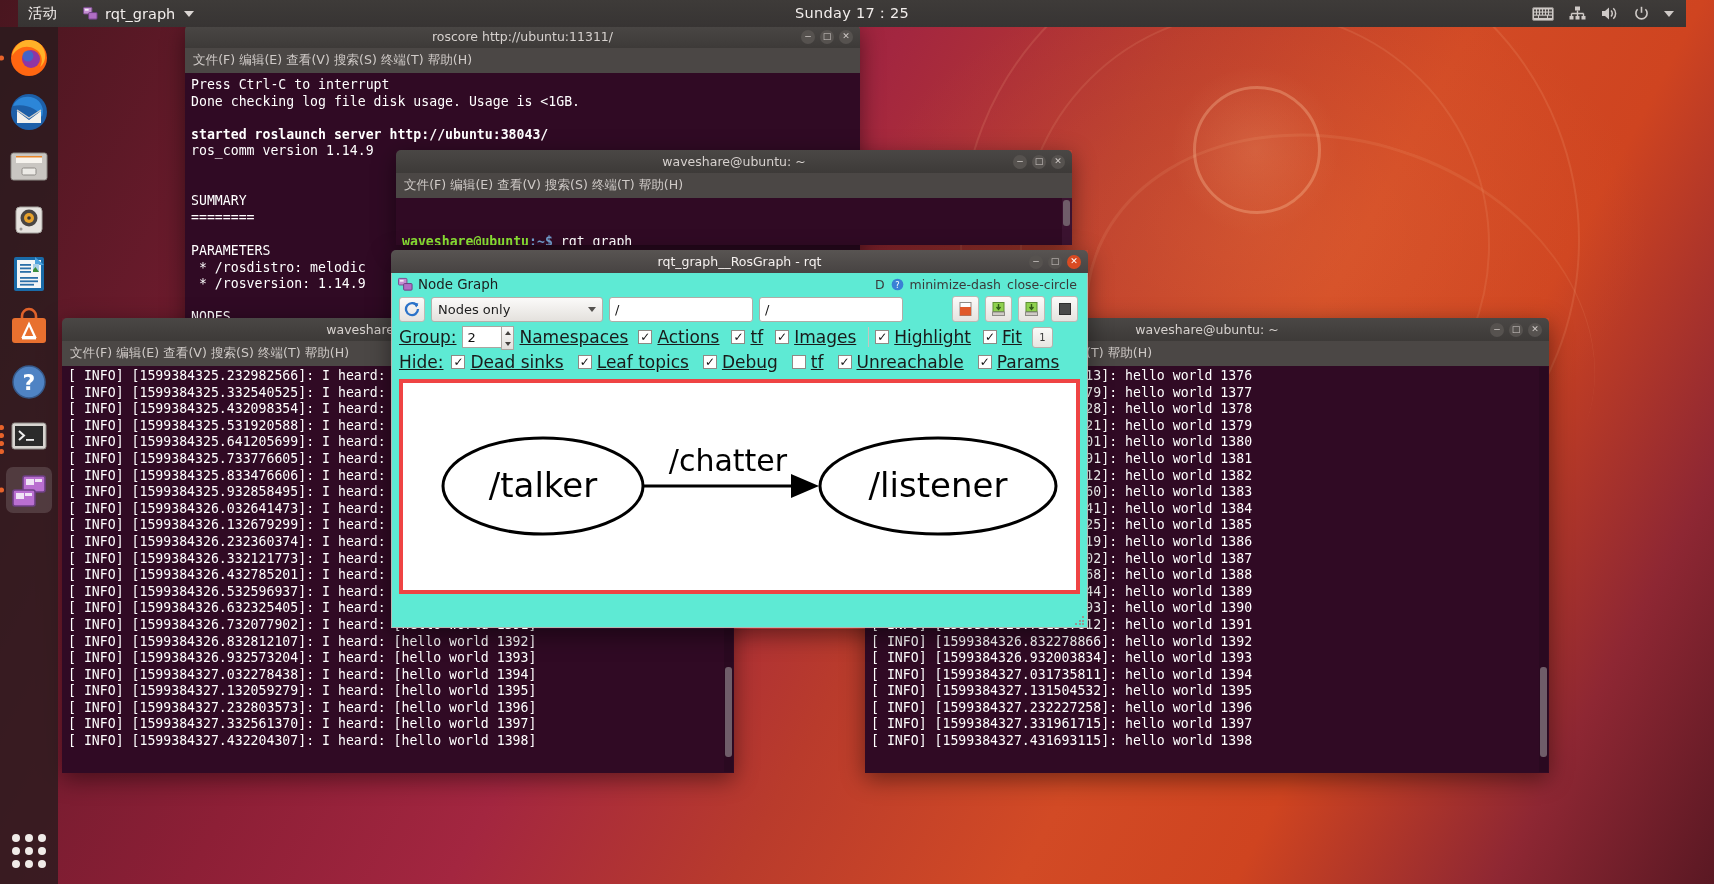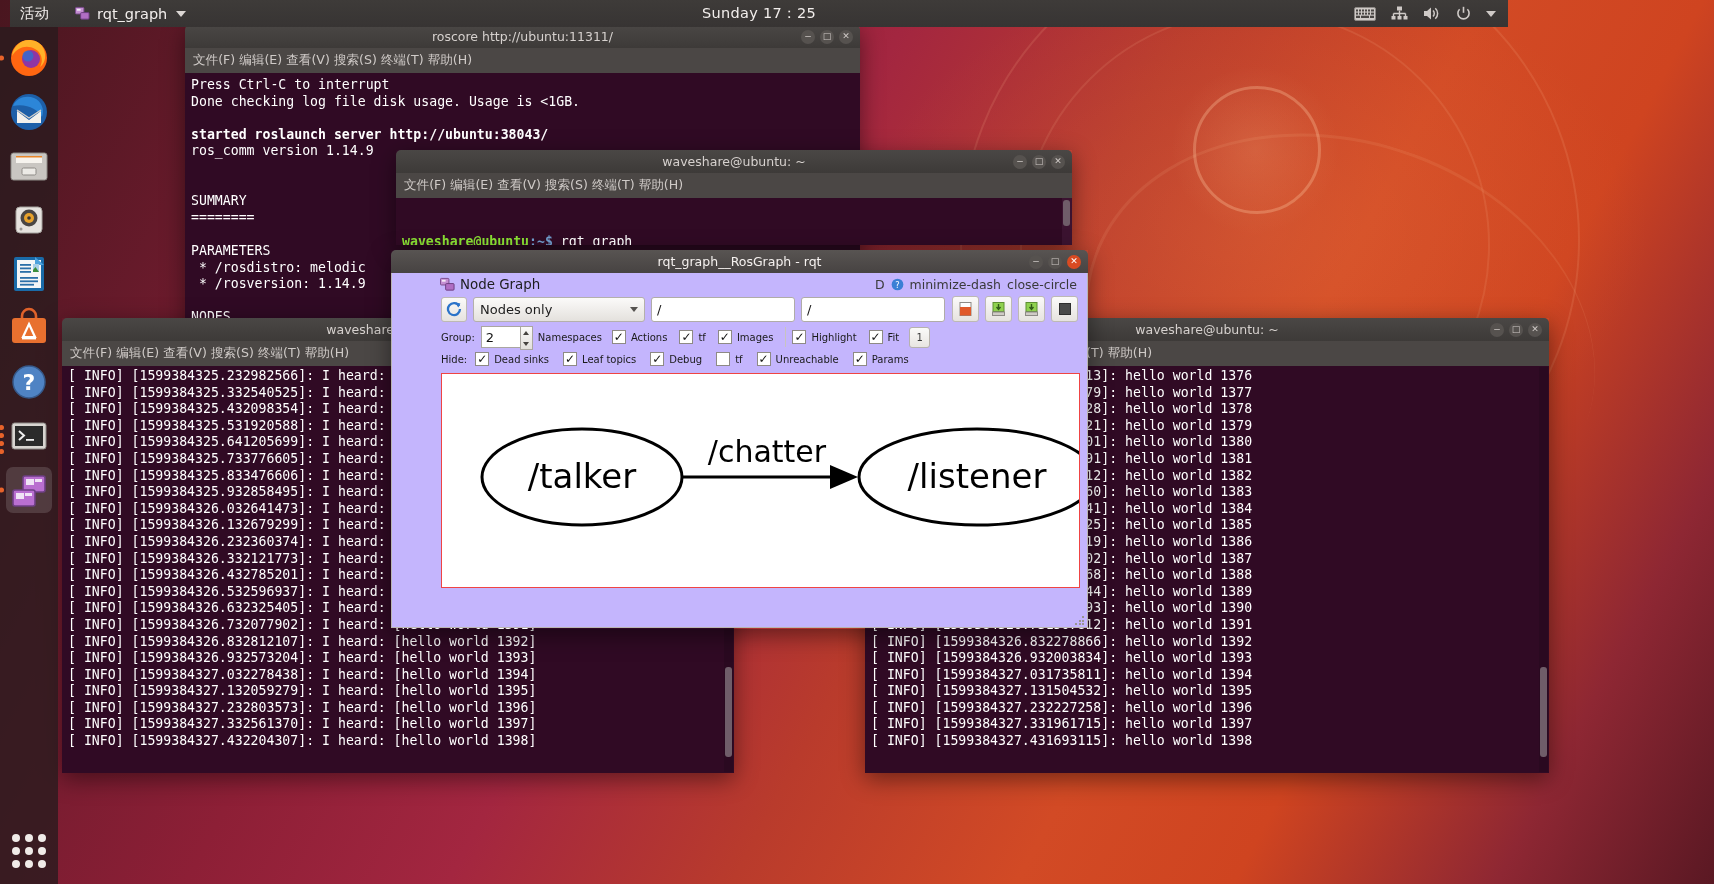--- a/index.html
+++ b/index.html
@@ -32,21 +32,21 @@
   .wp-swoosh {
     position: absolute; left: 1080px; top: 140px; width: 520px; height: 400px;
     border-radius: 50%;
     border-top: 3px solid rgba(255,200,160,0.10);
     border-left: 3px solid rgba(255,200,160,0.10);
     transform: rotate(18deg);
   }
 
   
   .top-panel {
-    position: absolute; left: 10px; top: 0; width: 1498px; height: 27px;
+    position: absolute; left: 18px; top: 0; width: 1668px; height: 27px;
     background: linear-gradient(180deg, #3e3b39 0%, #373433 100%);
     color: #e8e4e2; font-size: 14px;
     display: flex; align-items: center;
   }
   .tp-activities { margin-left: 10px; font-size: 14.5px; color: #f2eeec; }
   .tp-app { display: flex; align-items: center; gap: 7px; margin-left: 26px; }
   .tp-app-name { font-size: 14.5px; color: #f2eeec; }
   .tp-caret {
     width: 0; height: 0; border-left: 5px solid transparent;
     border-right: 5px solid transparent; border-top: 6px solid #dcd7d4;
@@ -130,21 +130,21 @@
   .menubar span { white-space: nowrap; }
   .prompt-user { color: #8ae234; font-weight: bold; }
   .prompt-path { color: #729fcf; font-weight: bold; }
   .bold { font-weight: bold; }
 
   
   .rqt-title {
     background: linear-gradient(180deg, #585452 0%, #474342 100%);
     color: #fdfbfa;
   }
-  .rqt-body { background: #c4b5fd; border: 1px solid #b9b5b0; border-top: none; padding-left: 42px; }
+  .rqt-body { background: #5eead4; border: 1px solid #b9b5b0; border-top: none; }
   .rqt-plugin-hdr {
     display: flex; align-items: center; gap: 5px;
     padding: 4px 6px 2px 6px; font-size: 13.4px; color: #1d1d1d;
   }
   .rqt-hdr-right {
     margin-left: auto; display: flex; align-items: center; gap: 6px;
     font-size: 12.5px; color: #3a3a3a; padding-right: 4px;
   }
   .rqt-row { display: flex; align-items: center; gap: 6px; padding: 2px 7px; }
   .rqt-btn-refresh {
@@ -165,21 +165,21 @@
   }
   .rqt-input {
     height: 25px; border: 1px solid #b0aca7; border-radius: 3px; background: #fff;
     display: flex; align-items: center; padding: 0 5px; font-size: 13px; color: #111;
   }
   .rqt-toolbtn {
     width: 27px; height: 26px; border: 1px solid #bdb9b4; border-radius: 3px;
     background: linear-gradient(180deg,#fbfaf9,#e6e3df);
     display: flex; align-items: center; justify-content: center;
   }
-  .rqt-label { font-size: 10px; color: #1a1a1a; white-space: nowrap; }
+  .rqt-label { font-size: 17px; color: #1a1a1a; white-space: nowrap; text-decoration: underline; }
   .rqt-spin {
     width: 40px; height: 22px; border: 1px solid #aaa6a1; background: #fff;
     font-size: 13px; color: #111; display: flex; align-items: center; padding-left: 4px;
     position: relative;
   }
   .spin-arrows {
     position: absolute; right: -13px; top: -1px; width: 13px; height: 24px;
     border: 1px solid #aaa6a1; background: linear-gradient(180deg,#fbfaf9,#e2dfdb);
     display: flex; flex-direction: column; align-items: center; justify-content: space-around;
   }
@@ -187,21 +187,21 @@
   .spin-arrows i.up { border-bottom: 4px solid #45423f; }
   .spin-arrows i.dn { border-top: 4px solid #45423f; }
   .cb { display: inline-flex; align-items: center; gap: 5px; }
   .cbox {
     width: 14px; height: 14px; border: 1px solid #8e8a85; background: #fff;
     display: flex; align-items: center; justify-content: center;
     font-size: 12px; color: #111; line-height: 1; font-family: "DejaVu Sans", sans-serif;
   }
   .vsep { width: 1px; height: 20px; background: #c8c4bf; margin: 0 6px; }
   .rqt-canvas {
-    background: #ffffff; border: 1px solid #ef4444; margin: 5px 7px 0 7px;
+    background: #ffffff; border: 4px solid #ef4444; margin: 5px 7px 0 7px;
     position: relative; overflow: hidden;
   }
   .grip {
     position: absolute; right: 2px; bottom: 2px; width: 12px; height: 12px;
     background:
       radial-gradient(circle 1px at 2px 9px, #9a9691 99%, transparent 100%),
       radial-gradient(circle 1px at 6px 9px, #9a9691 99%, transparent 100%),
       radial-gradient(circle 1px at 9px 9px, #9a9691 99%, transparent 100%),
       radial-gradient(circle 1px at 6px 6px, #9a9691 99%, transparent 100%),
       radial-gradient(circle 1px at 9px 6px, #9a9691 99%, transparent 100%),

